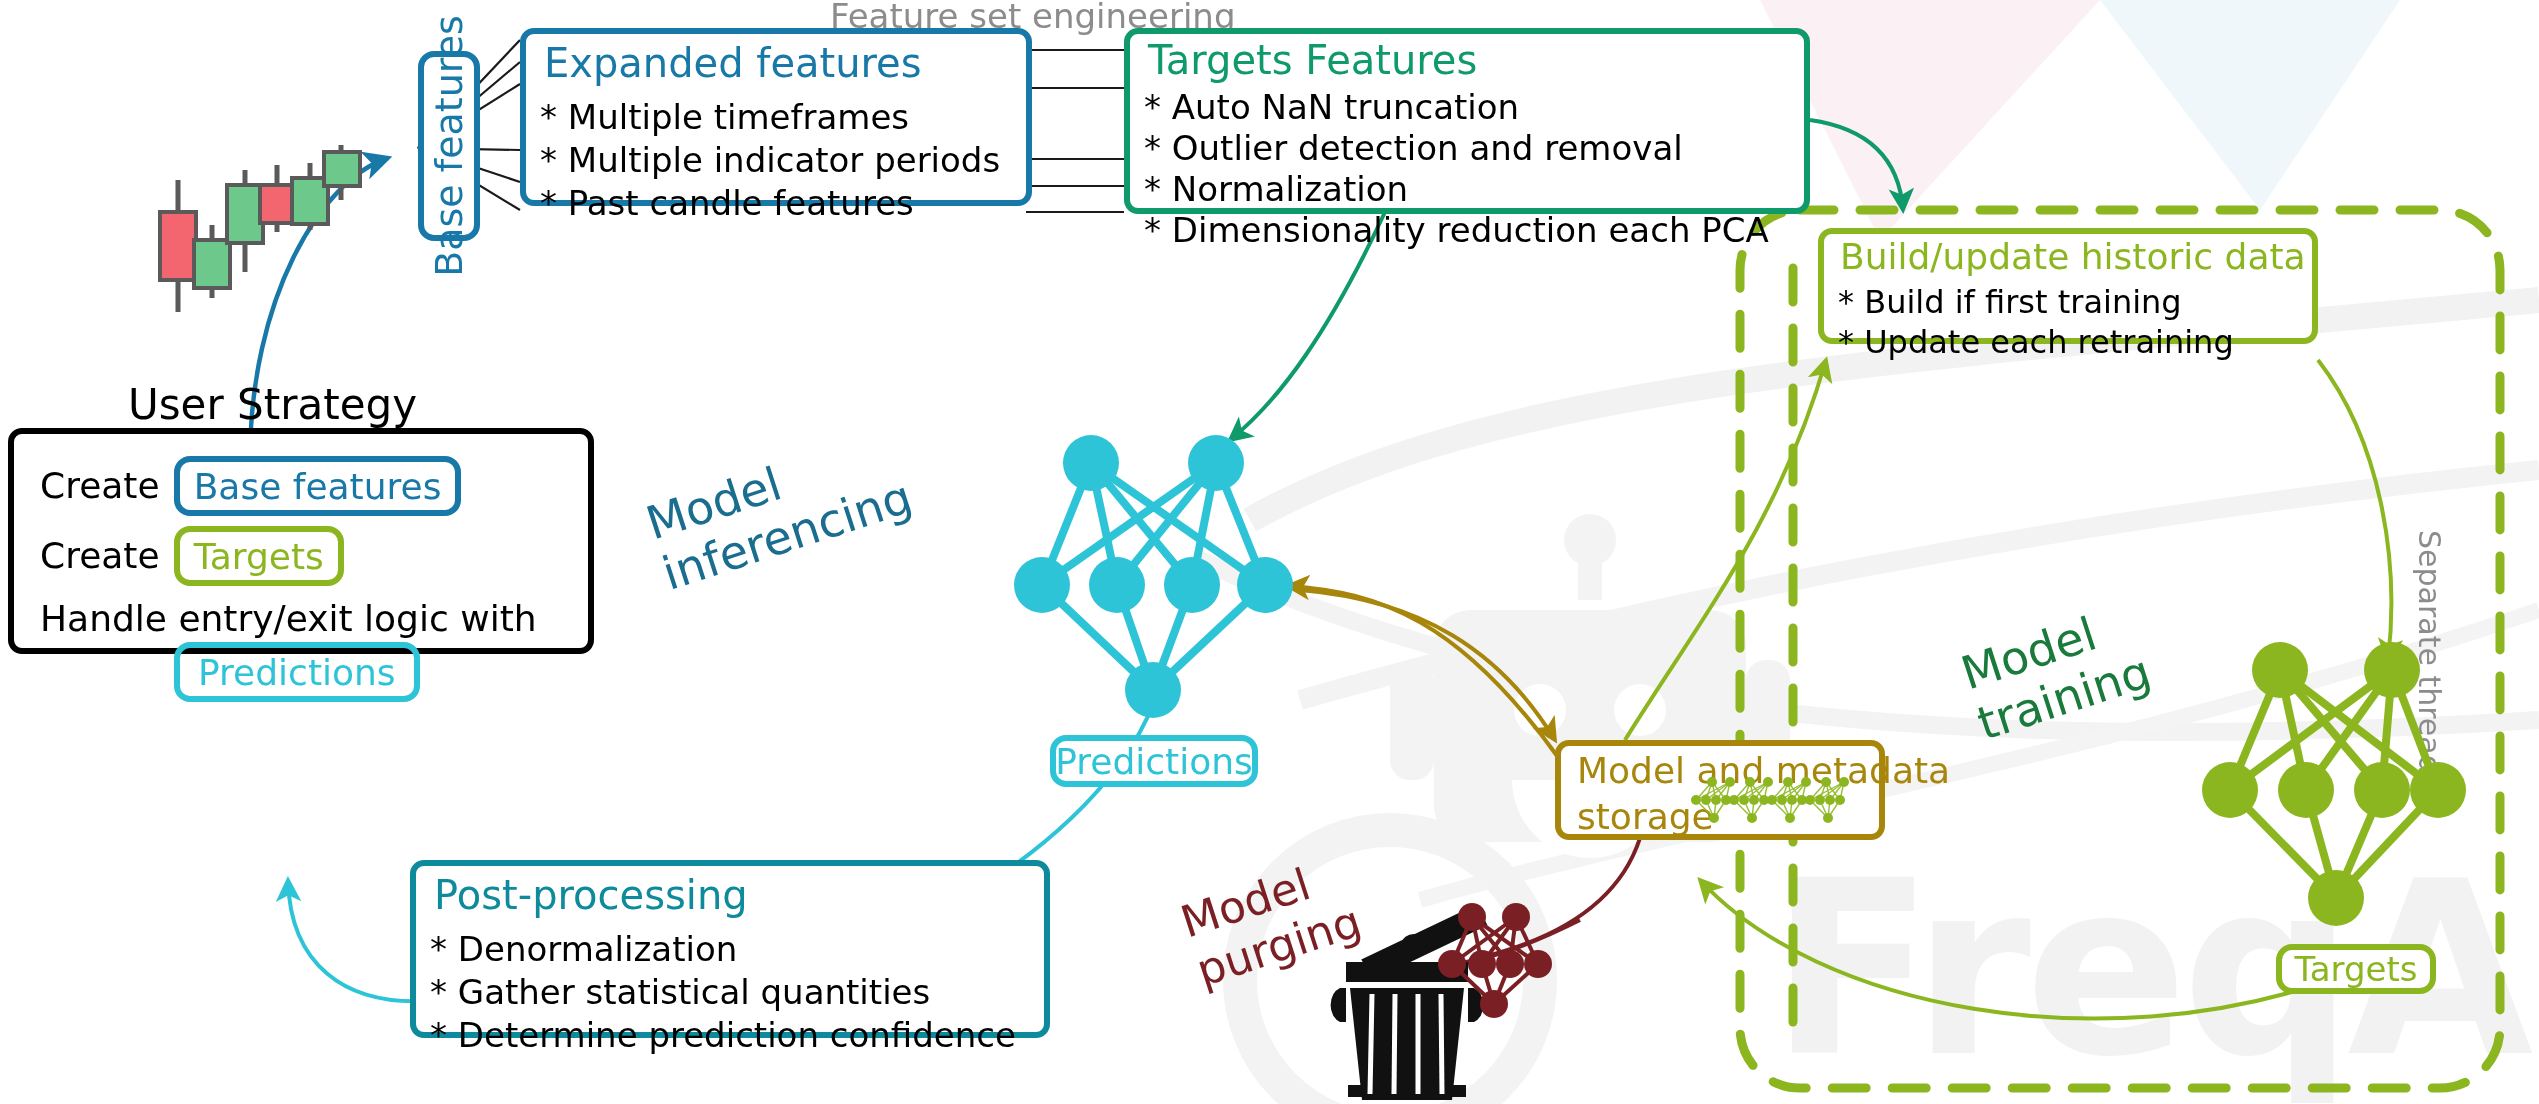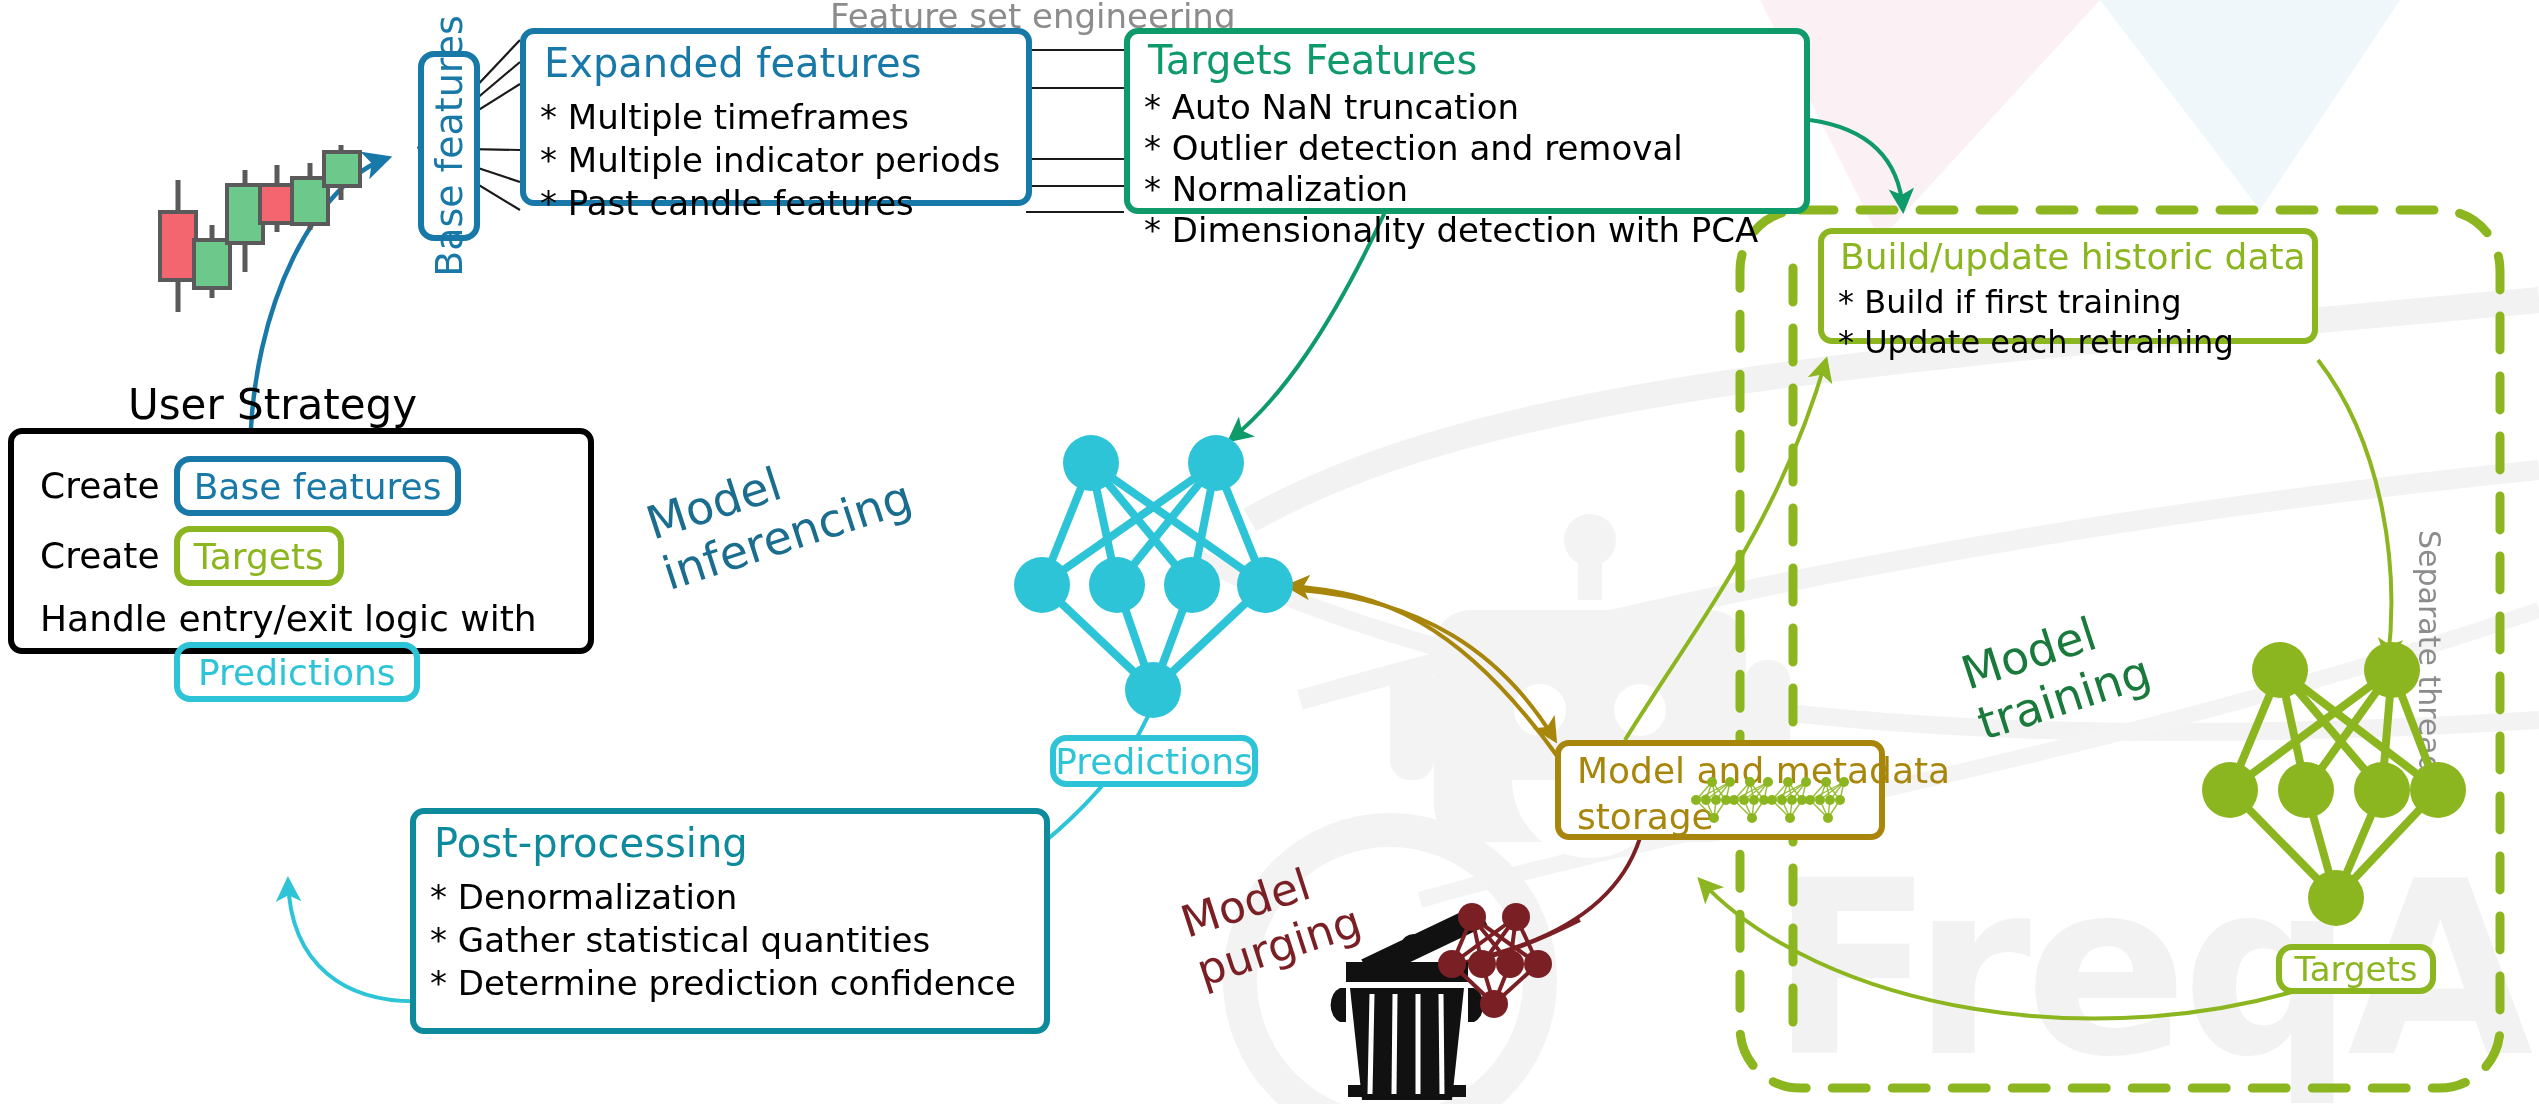--- a/index.html
+++ b/index.html
@@ -150,21 +150,21 @@
     <div class="bul" style="position:absolute;left:14px;top:62px;text-align:center;">* Multiple timeframes</div>
     <div class="bul" style="position:absolute;left:14px;top:105px;">* Multiple indicator periods</div>
     <div class="bul" style="position:absolute;left:14px;top:148px;">* Past candle features</div>
   </div>
 
   <div class="box rbox" style="left:1124px;top:28px;width:686px;height:186px;border-width:6px;border-color:#0f9a6a;">
     <div class="ttl" style="position:absolute;left:18px;top:5px;color:#0f9a6a;">Targets Features</div>
     <div class="bul" style="position:absolute;left:14px;top:52px;">* Auto NaN truncation</div>
     <div class="bul" style="position:absolute;left:14px;top:93px;">* Outlier detection and removal</div>
     <div class="bul" style="position:absolute;left:14px;top:134px;">* Normalization</div>
-    <div class="bul" style="position:absolute;left:14px;top:175px;">* Dimensionality detection with PCA</div>
+    <div class="bul" style="position:absolute;left:14px;top:175px;">* Dimensionality reduction each PCA</div>
   </div>
 
   <div class="lbl" style="left:128px;top:380px;font-size:42px;color:#000;">User Strategy</div>
 
   <div class="box rbox" style="left:8px;top:428px;width:586px;height:226px;border-width:6px;border-color:#000;">
     <div style="position:absolute;left:26px;top:22px;display:flex;align-items:center;gap:14px;">
       <span class="bul" style="position:static;font-size:36px;">Create</span>
       <span style="position:relative;display:inline-flex;align-items:center;justify-content:center;
                    border:6px solid #1878a8;border-radius:16px;padding:1px 14px;height:46px;">
         <span style="font-size:36px;color:#1878a8;white-space:nowrap;">Base features</span>
@@ -214,21 +214,21 @@
       <circle cx="1192" cy="585" r="28"></circle>
       <circle cx="1265" cy="585" r="28"></circle>
       <circle cx="1153" cy="690" r="28"></circle>
     </g>
   </svg>
 
   <div class="pill" style="left:1050px;top:735px;width:208px;height:52px;border-color:#2ec4d8;">
     <span style="font-size:36px;color:#2ec4d8;">Predictions</span>
   </div>
 
-  <div class="box rbox" style="left:410px;top:808px;width:640px;height:226px;border-width:6px;border-color:#0d8a9b;">
+  <div class="box rbox" style="left:410px;top:860px;width:640px;height:178px;border-width:6px;border-color:#0d8a9b;">
     <div class="ttl" style="position:absolute;left:18px;top:8px;color:#0d8a9b;">Post-processing</div>
     <div class="bul" style="position:absolute;left:14px;top:105px;">* Gather statistical quantities</div>
     <div class="bul" style="position:absolute;left:14px;top:62px;">* Denormalization</div>
     <div class="bul" style="position:absolute;left:14px;top:148px;">* Determine prediction confidence</div>
   </div>
 
   <div style="position:absolute;left:1175px;top:900px;transform:rotate(-18deg);
               transform-origin:left top;color:#7a1f24;font-size:44px;line-height:1.15;">
     <div>Model</div>
     <div>purging</div>

